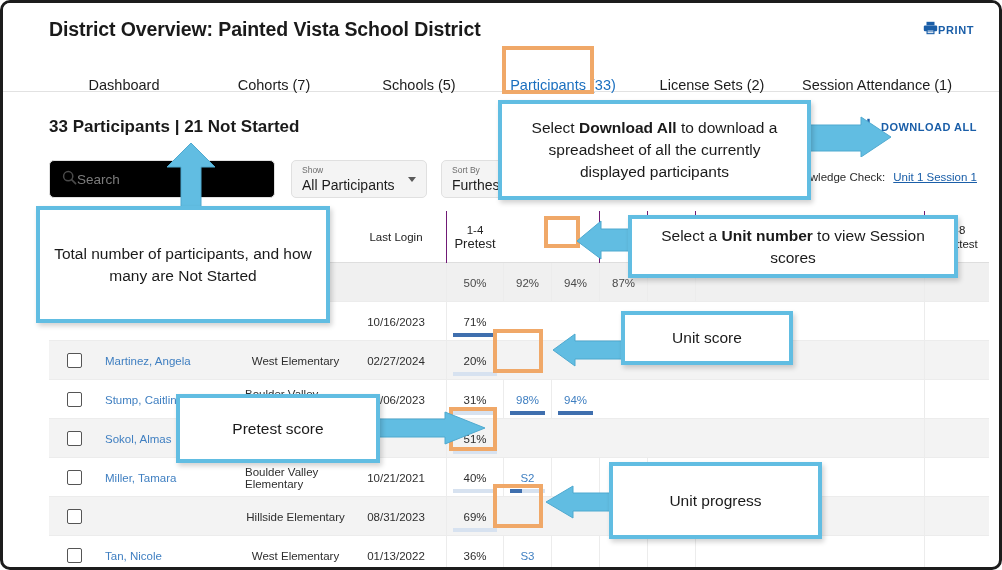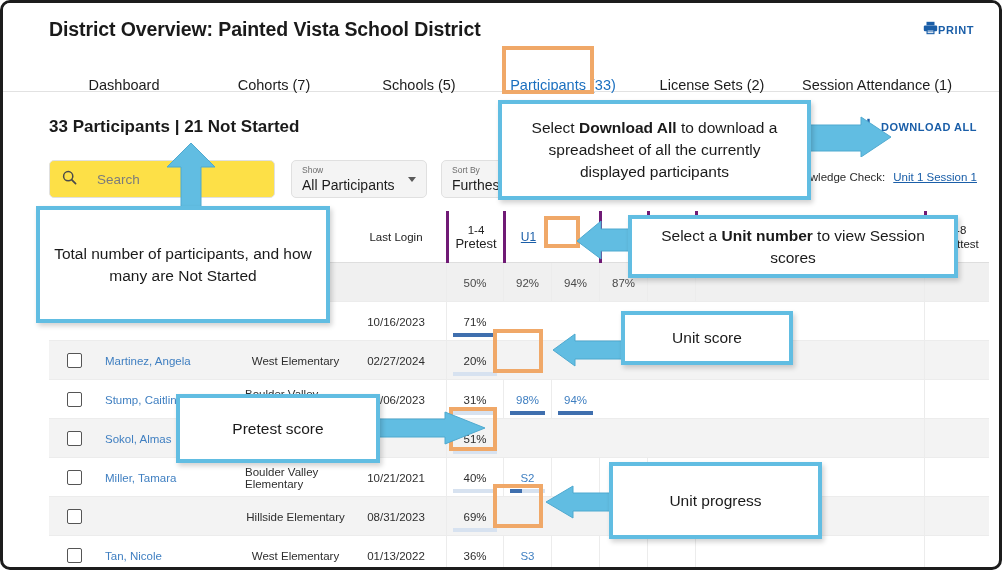--- a/index.html
+++ b/index.html
@@ -53,22 +53,22 @@
   .tab.t5 { width: 180px; text-align: center; }
 
   
   .summary {
     position: absolute; left: 46px; top: 114px;
     font-size: 17px; font-weight: bold; color: #1a1a1a;
   }
   .search-box {
     position: absolute; left: 46px; top: 157px;
     width: 226px; height: 38px;
-    background: #fde047; border: 1px solid #e0e0e0; border-radius: 5px;
-    display: flex; align-items: center; gap: 20px; padding: 0 12px;
+    background: #000000; border: 1px solid #e0e0e0; border-radius: 5px;
+    display: flex; align-items: center; gap: 0; padding: 0 12px;
   }
   .search-placeholder { font-size: 13.5px; color: #7c7c7c; }
   .select-box {
     position: absolute; top: 157px; height: 38px;
     background: #f4f4f4; border: 1px solid #e0e0e0; border-radius: 5px;
     padding: 3px 10px 0 10px;
   }
   .select-box.show-box { left: 288px; width: 136px; }
   .select-box.sort-box { left: 438px; width: 120px; }
   .select-label { font-size: 8.5px; color: #6d6d6d; line-height: 12px; }
@@ -101,21 +101,21 @@
   }
   .thead {
     position: relative; height: 52px;
     border-bottom: 1px solid #dedede;
   }
   .th {
     position: absolute; top: 0; height: 52px;
     display: flex; align-items: center; justify-content: center;
     font-size: 11.5px; color: #222; text-align: center; line-height: 14px;
   }
-  .th.num { border-left: 3px solid #701a75; }
+  .th.num { border-left: 1px solid #701a75; }
   .th-link {
     color: #1a5ea8; text-decoration: underline; cursor: pointer; font-size: 12px;
   }
   .row {
     position: relative; height: 39px;
     border-bottom: 1px solid #ececec;
   }
   .row.alt { background: #f3f3f3; }
   .cell {
     position: absolute; top: 0; height: 39px;
@@ -234,23 +234,20 @@
     <span class="kcheck-link">Unit 1 Session 1</span>
   </div>
 
   <div class="table">
 
     <div class="thead">
       <div class="th" style="left:297px;width:100px;">Last Login</div>
       <div class="th num" style="left:397px;width:57px;flex-direction:column;justify-content:center;">
         <div style="font-size:11.5px;">1-4</div>
         <div style="font-size:13px;">Pretest</div>
-      </div>
-      <div class="th num" style="left:454px;width:48px;">
-        <span class="th-link">U1</span>
       </div>
       <div class="th num" style="left:550px;width:48px;">
         <span class="th-link">U3</span>
       </div>
       <div class="th num" style="left:598px;width:48px;">
         <span class="th-link">U4</span>
       </div>
       <div class="th num" style="left:646px;width:48px;">
         <span class="th-link">U5</span>
       </div>

